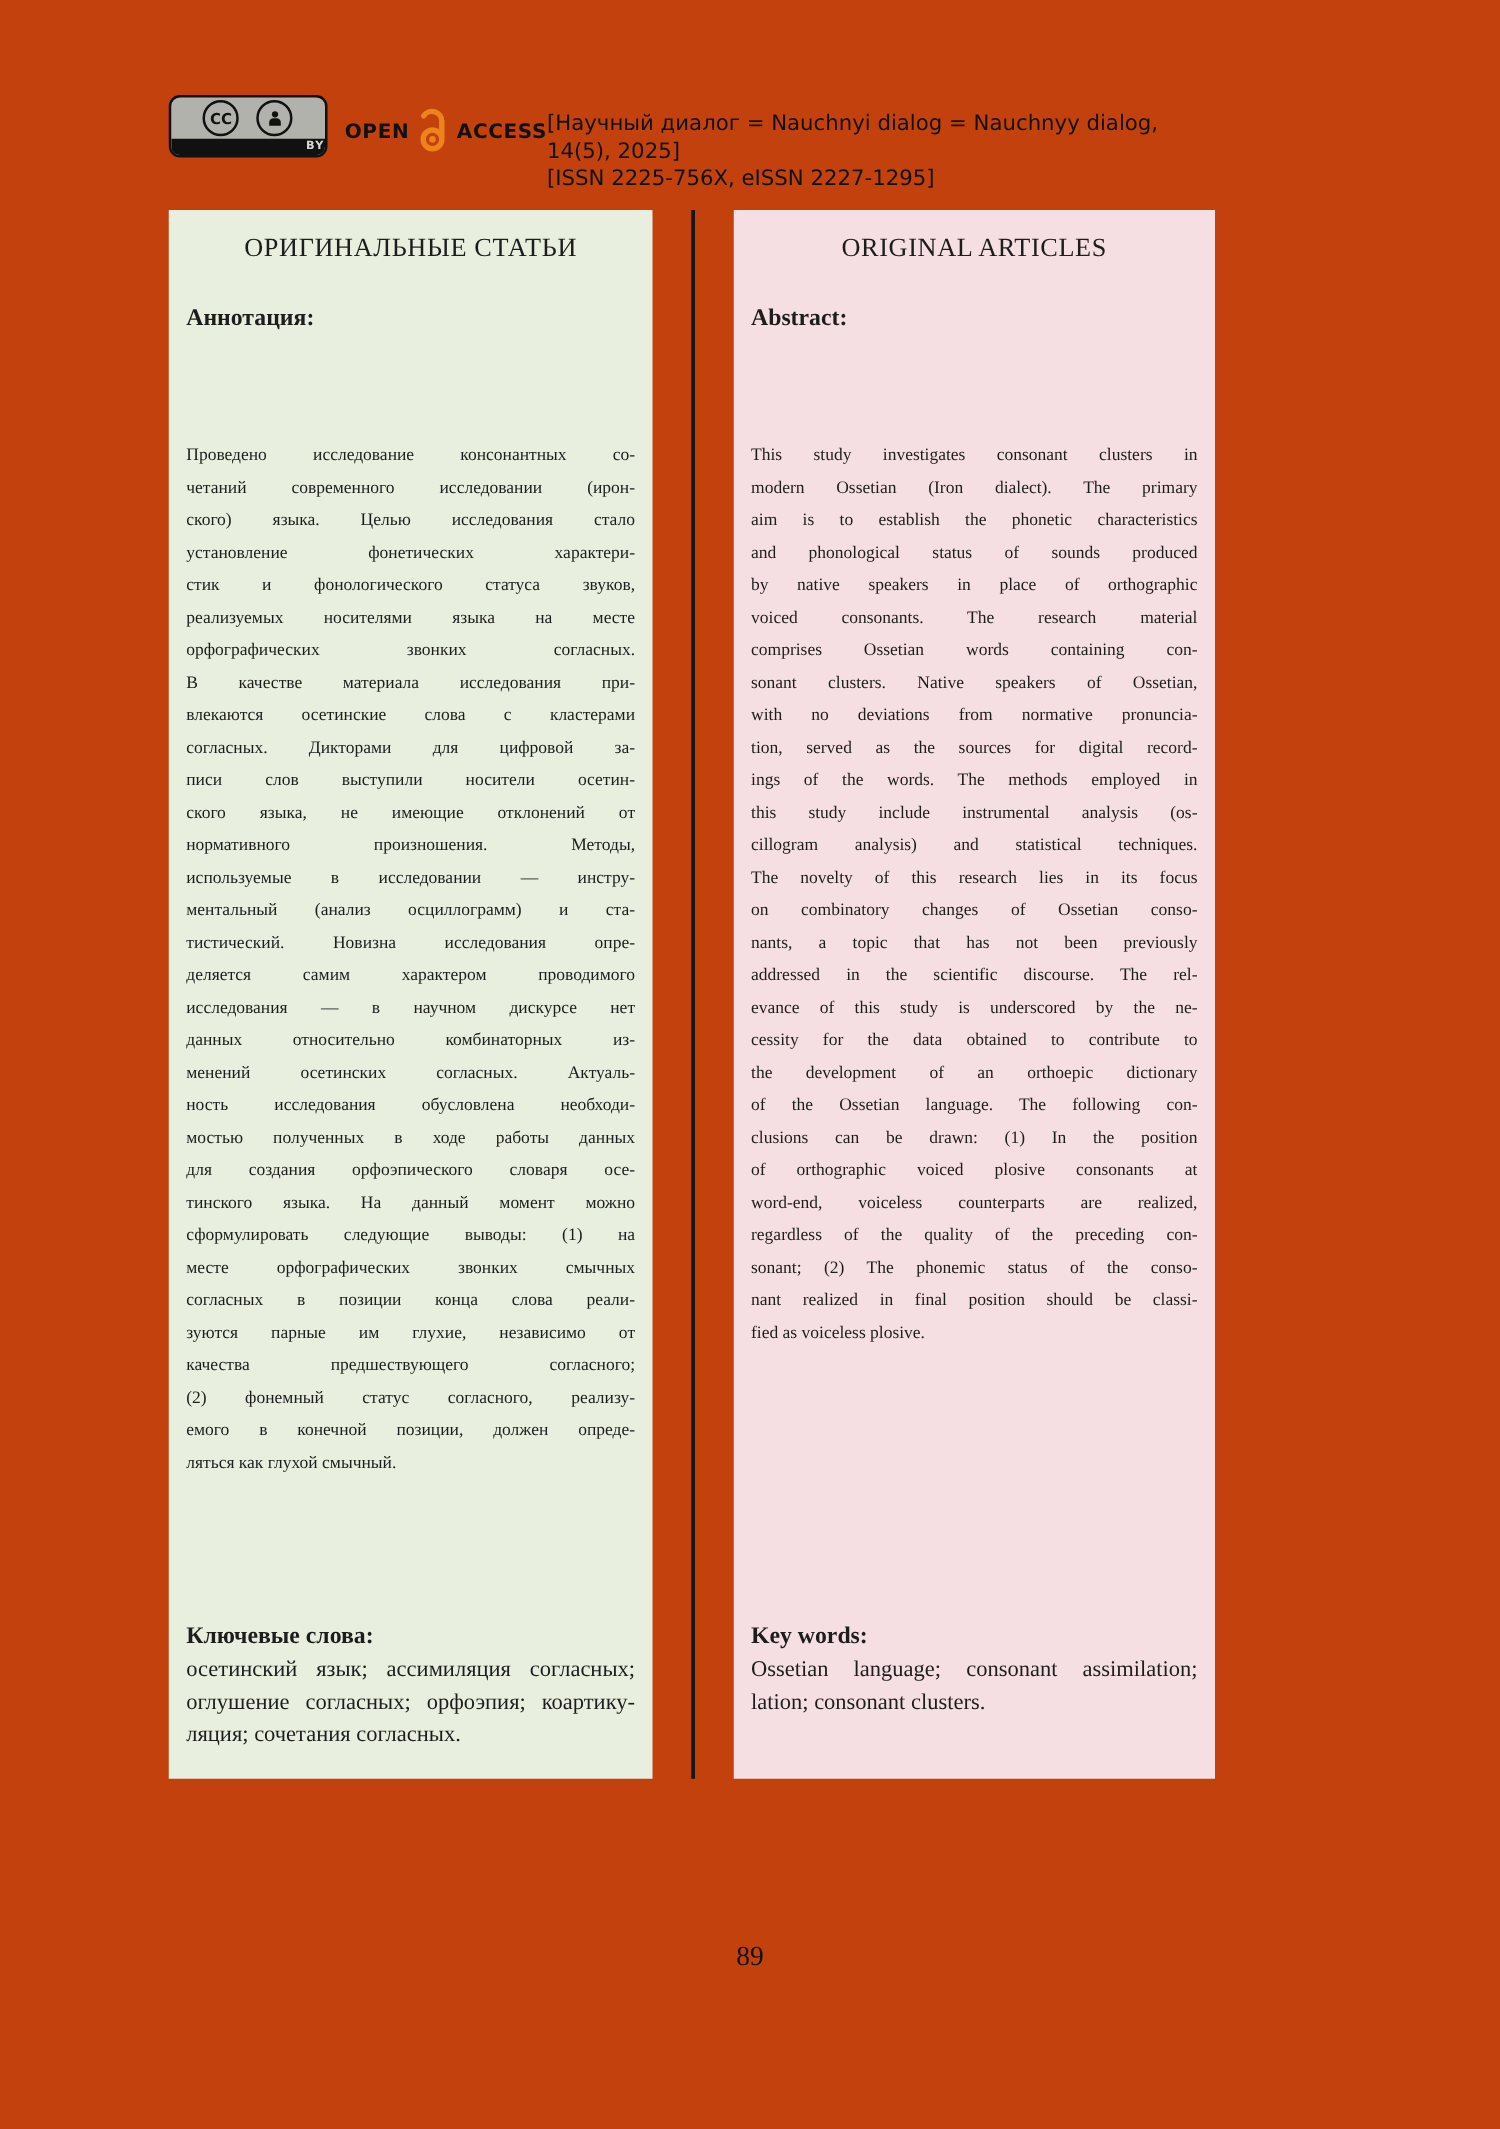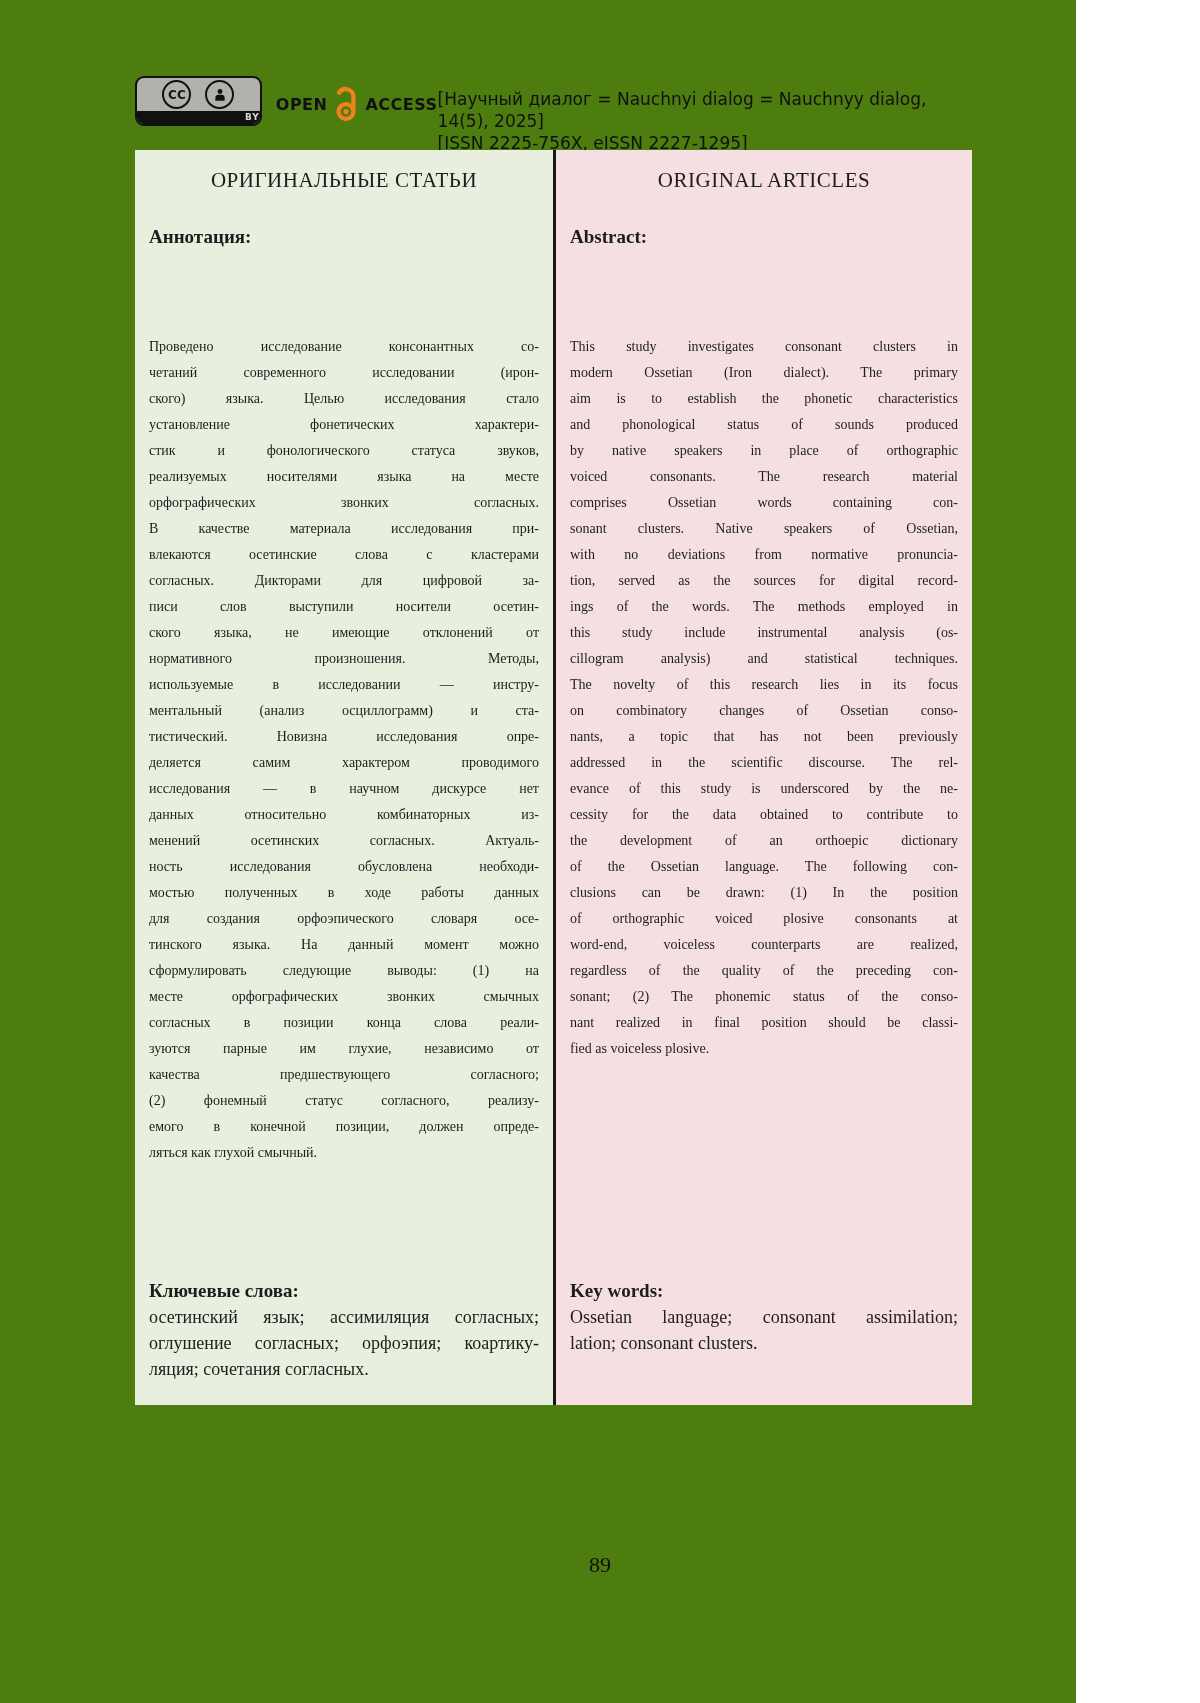--- a/index.html
+++ b/index.html
@@ -1,36 +1,36 @@
 <!DOCTYPE html>
 <html lang="ru"><head>
 <meta charset="utf-8">
 <style>
   html,body{margin:0;padding:0;background:#ffffff;}
-  .page{position:relative;width:1076px;height:1703px;background:#4d7c0f;overflow:hidden;
+  .page{position:relative;width:1200px;height:1703px;background:#c2410c;overflow:hidden;
         font-family:"Liberation Serif", serif;color:#1d1d1d;}
 
   
   .header{position:absolute;left:135px;top:76px;width:837px;display:flex;align-items:flex-start;}
   .cc-badge{width:142px;height:50px;border:2px solid #111;border-radius:9px;overflow:hidden;
             background:#b2b2ac;display:flex;flex-direction:column;box-sizing:border-box;}
   .cc-badge-top{flex:1;display:flex;align-items:center;justify-content:center;gap:14px;}
   .cc-circle{width:29px;height:29px;border:2.5px solid #111;border-radius:50%;
              display:flex;align-items:center;justify-content:center;
              font-family:"DejaVu Sans", sans-serif;font-weight:bold;font-size:12px;color:#111;box-sizing:border-box;}
   .cc-badge-bottom{height:13px;background:#111;color:#d8d8d2;text-align:right;
                    font-family:"DejaVu Sans", sans-serif;font-size:9px;font-weight:bold;line-height:13px;letter-spacing:1px;}
   .oa-logo{display:flex;align-items:center;gap:5px;margin-left:14px;margin-top:10px;}
   .oa-word{font-family:"DejaVu Sans", sans-serif;font-weight:bold;font-size:16px;color:#111;letter-spacing:0.5px;}
   .oa-lock{display:block;}
   .citation{margin-left:auto;font-family:"DejaVu Sans", sans-serif;
             font-size:17px;line-height:22px;color:#111;padding-top:12px;}
 
   
-  .panels{position:absolute;left:135px;top:150px;width:837px;height:1255px;display:flex;}
+  .panels{position:absolute;left:135px;top:168px;width:837px;height:1255px;display:flex;gap:31px;}
   .panel{position:relative;height:1255px;box-sizing:border-box;}
   .panel-ru{width:418px;}
   .panel-en{width:416px;}
   .divider{width:3px;background:#161616;height:1255px;}
   .sec-title{position:absolute;top:18px;left:0;right:0;text-align:center;
              font-size:21px;letter-spacing:0.5px;}
   .abs-label{position:absolute;top:76px;left:14px;right:14px;font-size:19px;font-weight:bold;}
   .body-text{position:absolute;top:184px;left:14px;right:14px;font-size:14px;line-height:26px;}
   .keywords{position:absolute;top:1128px;left:14px;right:14px;font-size:18px;line-height:26px;}
   .kw-label{font-size:19px;font-weight:bold;line-height:26px;}

